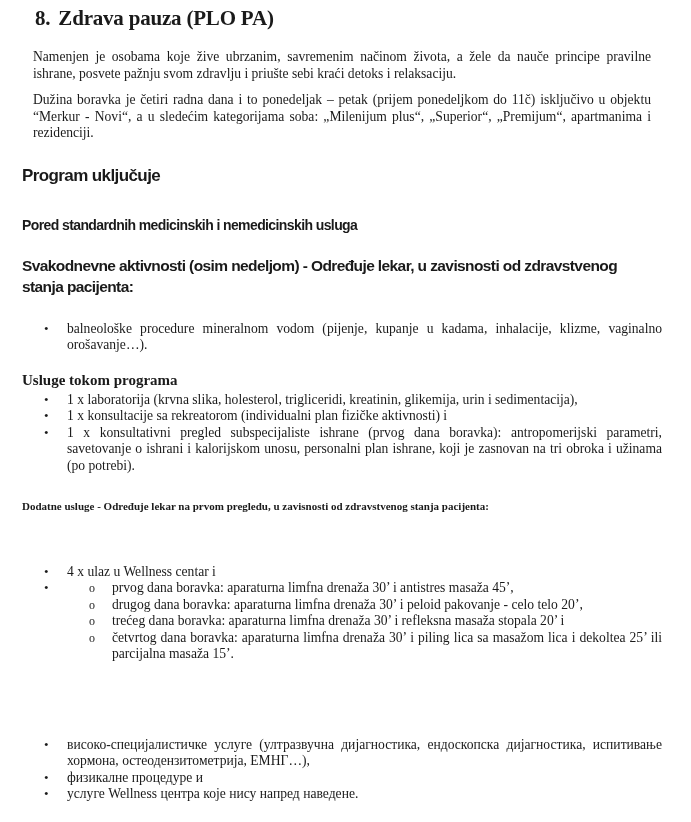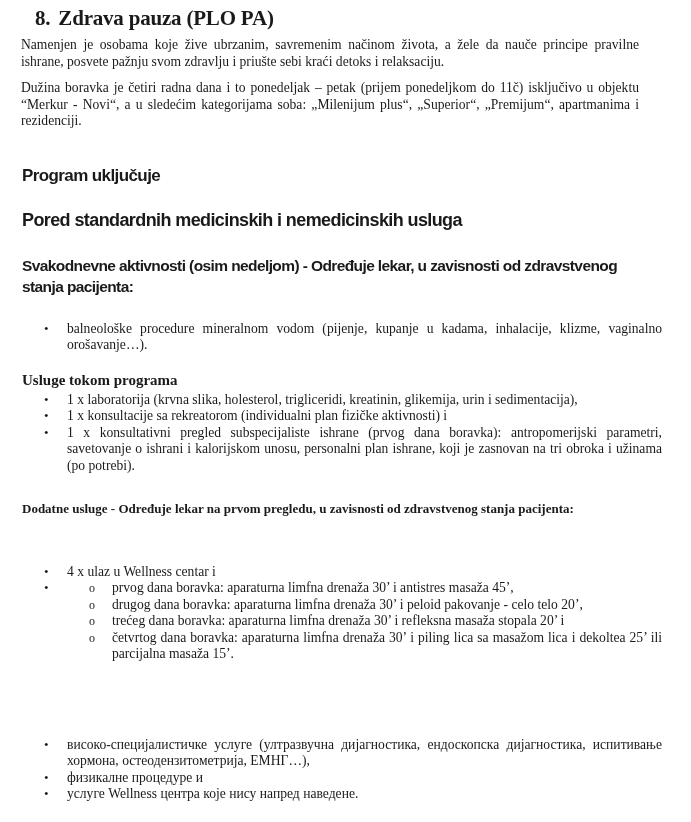--- a/index.html
+++ b/index.html
@@ -10,35 +10,35 @@
     }
     .page { position: absolute; left: 0; top: 0; width: 629px; height: 822px; }
     .abs { position: absolute; }
     .title {
       left: 35px; top: 6px; font-weight: bold; font-size: 21px;
       font-family: "Liberation Sans Narrow", "Liberation Serif", serif;
       letter-spacing: -0.2px;
     }
     .title .num { margin-right: 8px; }
     p.body {
-      margin: 0; font-size: 13.6px; line-height: 16.5px; text-align: justify;
+      margin: 12px; font-size: 13.6px; line-height: 16.5px; text-align: justify;
       left: 21px; width: 618px;
     }
     .h-sans {
       font-family: "Liberation Sans", "DejaVu Sans", sans-serif;
       font-weight: bold; letter-spacing: -0.6px; transform-origin: left top;
     }
     .h-prog { left: 22px; top: 166px; font-size: 17px; }
-    .h-pored { left: 22px; top: 210px; font-size: 18px; }
+    .h-pored { left: 22px; top: 217px; font-size: 14px; }
     .h-svako { left: 22px; top: 255px; font-size: 15.5px; line-height: 21px; width: 600px; }
     .h-serif {
       font-family: "Liberation Serif", serif; font-weight: bold; font-size: 15px;
       left: 22px;
     }
-    .h-dodatne { top: 496px; line-height: 26px; width: 620px; font-size: 13px; }
+    .h-dodatne { top: 496px; line-height: 21px; width: 620px; font-size: 11px; }
     ul.bl { margin: 0; padding: 0; list-style: none; }
     ul.bl > li {
       position: relative; padding-left: 45px; font-size: 13.6px; line-height: 16.4px;
       text-align: justify; width: 595px;
     }
     ul.bl > li .bullet {
       position: absolute; left: 22px; top: 0; font-size: 13px;
     }
     ul.sub { margin: 0; padding: 0; list-style: none; }
     ul.sub > li {

